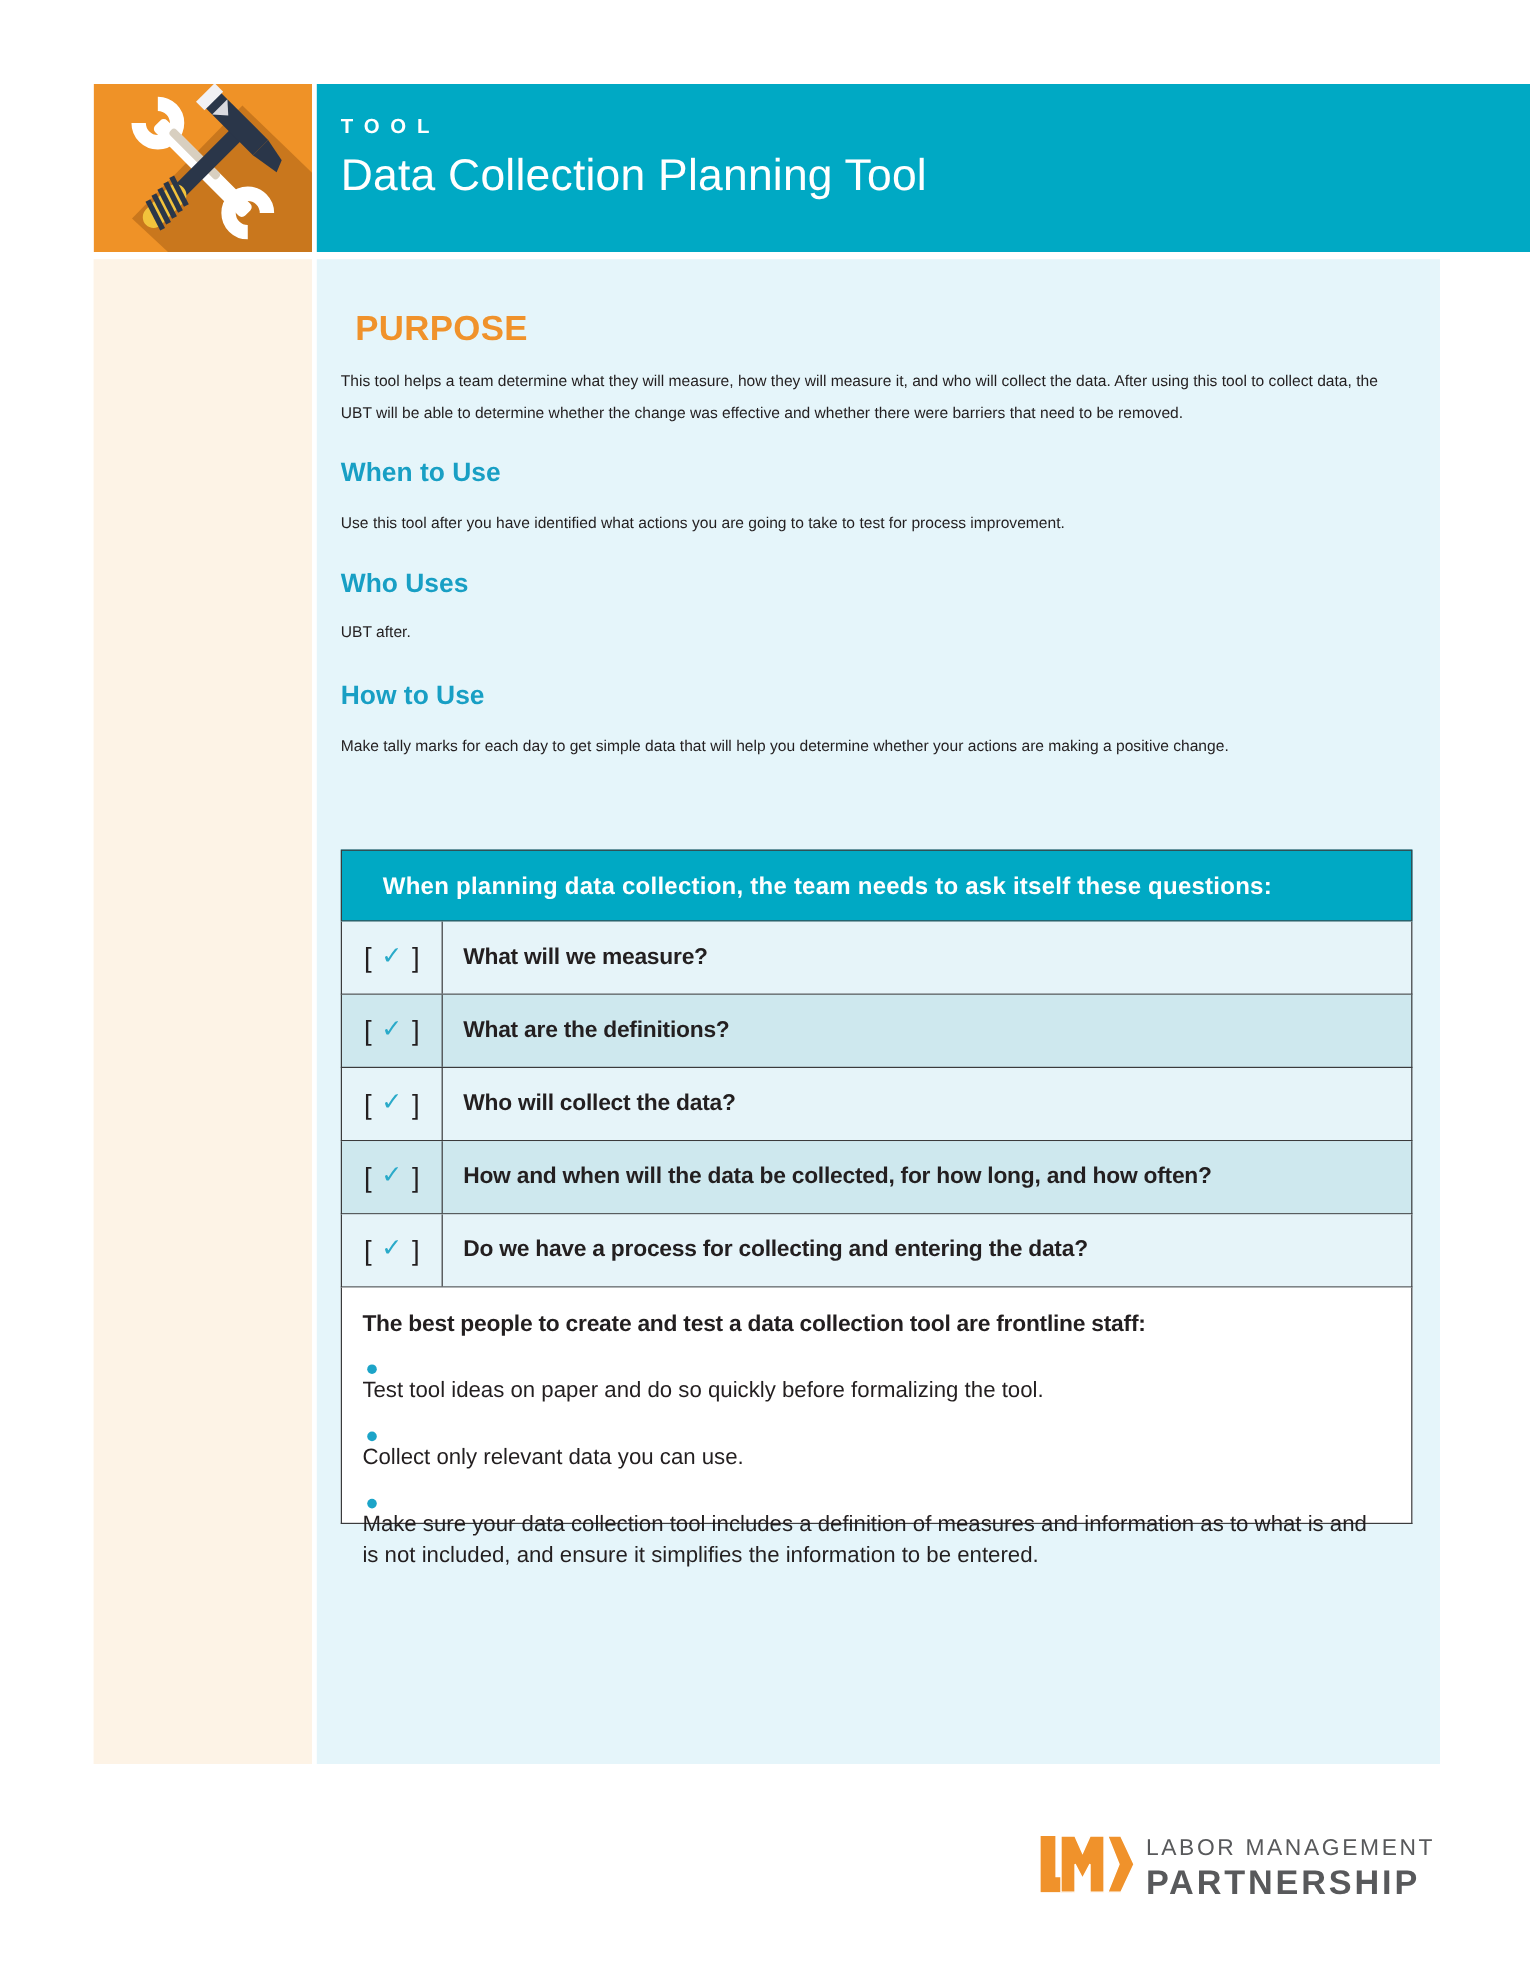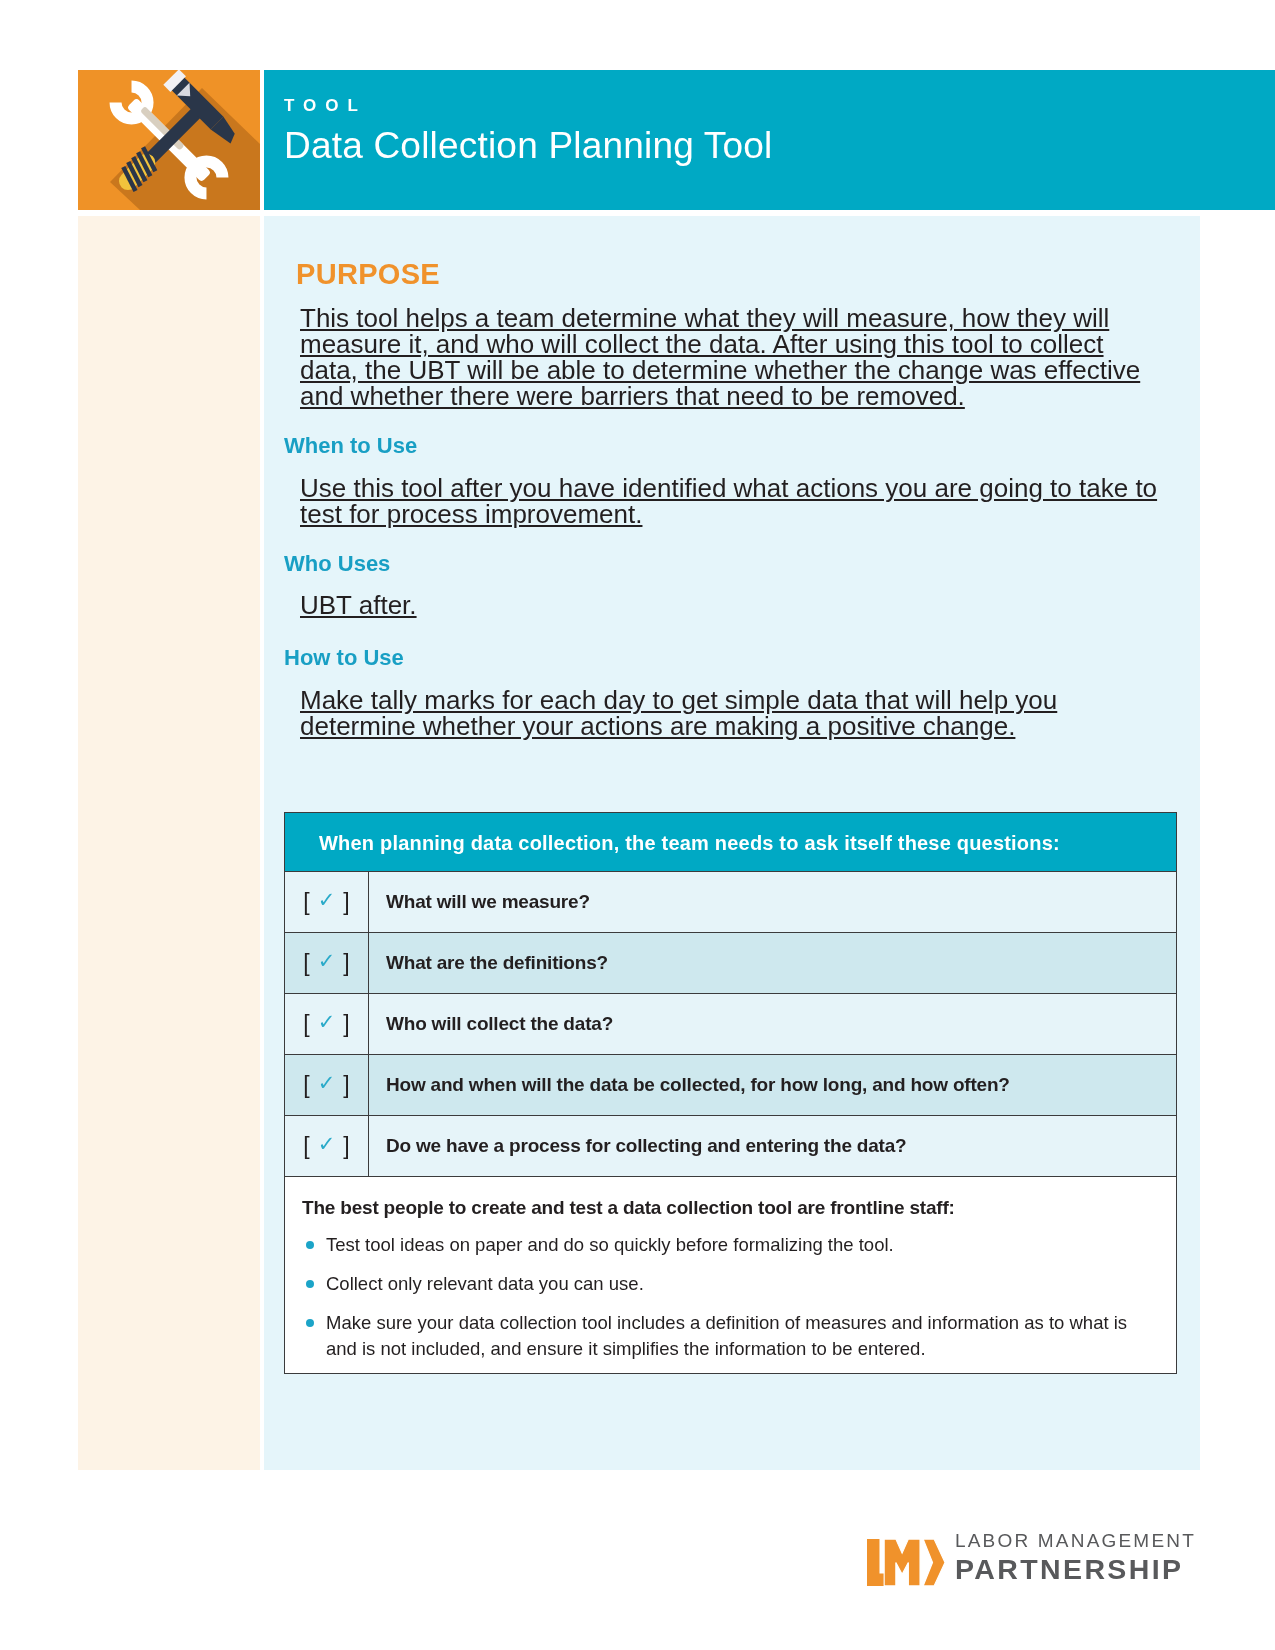--- a/index.html
+++ b/index.html
@@ -18,21 +18,21 @@
   .eyebrow{font-size:17px;font-weight:700;letter-spacing:9px;}
   .page-title{font-size:37px;font-weight:400;margin-top:9px;letter-spacing:.2px;}
   
   .sidebar-strip{position:absolute;left:78px;top:216px;width:182px;height:1254px;background:#FDF3E6;}
   .content{
     position:absolute;left:264px;top:216px;width:936px;height:1254px;
     background:#E5F5FA;box-sizing:border-box;padding:0 23px 0 20px;
   }
   .h-purpose{color:#F0922B;font-size:29px;font-weight:700;margin:42px 0 0 12px;letter-spacing:.3px;}
   .h-teal{color:#189FC4;font-size:22px;font-weight:700;margin:0;}
-  .body-text{font-size:26px;line-height:26px;margin:16px;text-decoration:underline;}
+  .body-text{font-size:13px;line-height:26px;margin:0;}
   .mt-p1{margin-top:14px;}
   .mt-h2a{margin-top:24px;}
   .mt-p2{margin-top:16px;}
   .mt-h2b{margin-top:24px;}
   .mt-p3{margin-top:15px;}
   .mt-h2c{margin-top:27px;}
   .mt-p4{margin-top:16px;}
   
   .qtable{margin-top:73px;}
   .qhead{
@@ -52,24 +52,24 @@
   .qcheck .br{font-size:23px;color:#231F20;}
   .qcheck .ck{font-size:21px;font-weight:700;color:#2AAAC9;position:relative;top:-2px;}
   .qtext{flex:1;display:flex;align-items:center;padding-left:17px;
     font-size:19px;font-weight:700;letter-spacing:-.2px;}
   
   .callout{
     border:1px solid #3B3B3C;border-top:none;background:#ffffff;
     box-sizing:border-box;height:197px;padding:20px 20px 0 17px;
   }
   .callout-heading{font-size:19px;font-weight:700;letter-spacing:-.2px;margin:0;}
-  .bullet{display:flex;margin-top:13px;font-size:18.5px;line-height:26px;}
+  .bullet{display:flex;margin-top:13px;font-size:18.5px;line-height:26px;flex-direction:column;}
   .dot{flex:0 0 auto;width:8px;height:8px;border-radius:50%;background:#1CA4C8;margin:9px 12px 0 4px;}
   
-  .footer-logo{position:absolute;right:79px;top:1530px;display:flex;align-items:flex-end;}
+  .footer-logo{position:absolute;right:79px;top:1530px;display:flex;align-items:flex-start;}
   .logo-mark{flex:0 0 auto;}
   .logo-text{margin-left:10px;color:#58595B;}
   .logo-line1{font-size:19px;font-weight:500;letter-spacing:2.2px;}
   .logo-line2{font-size:28.5px;font-weight:700;letter-spacing:2.4px;margin-top:1px;}
 </style>
 </head>
 <body>
 
 <div class="icon-box">
   <svg width="182" height="140" viewBox="0 0 182 140">

